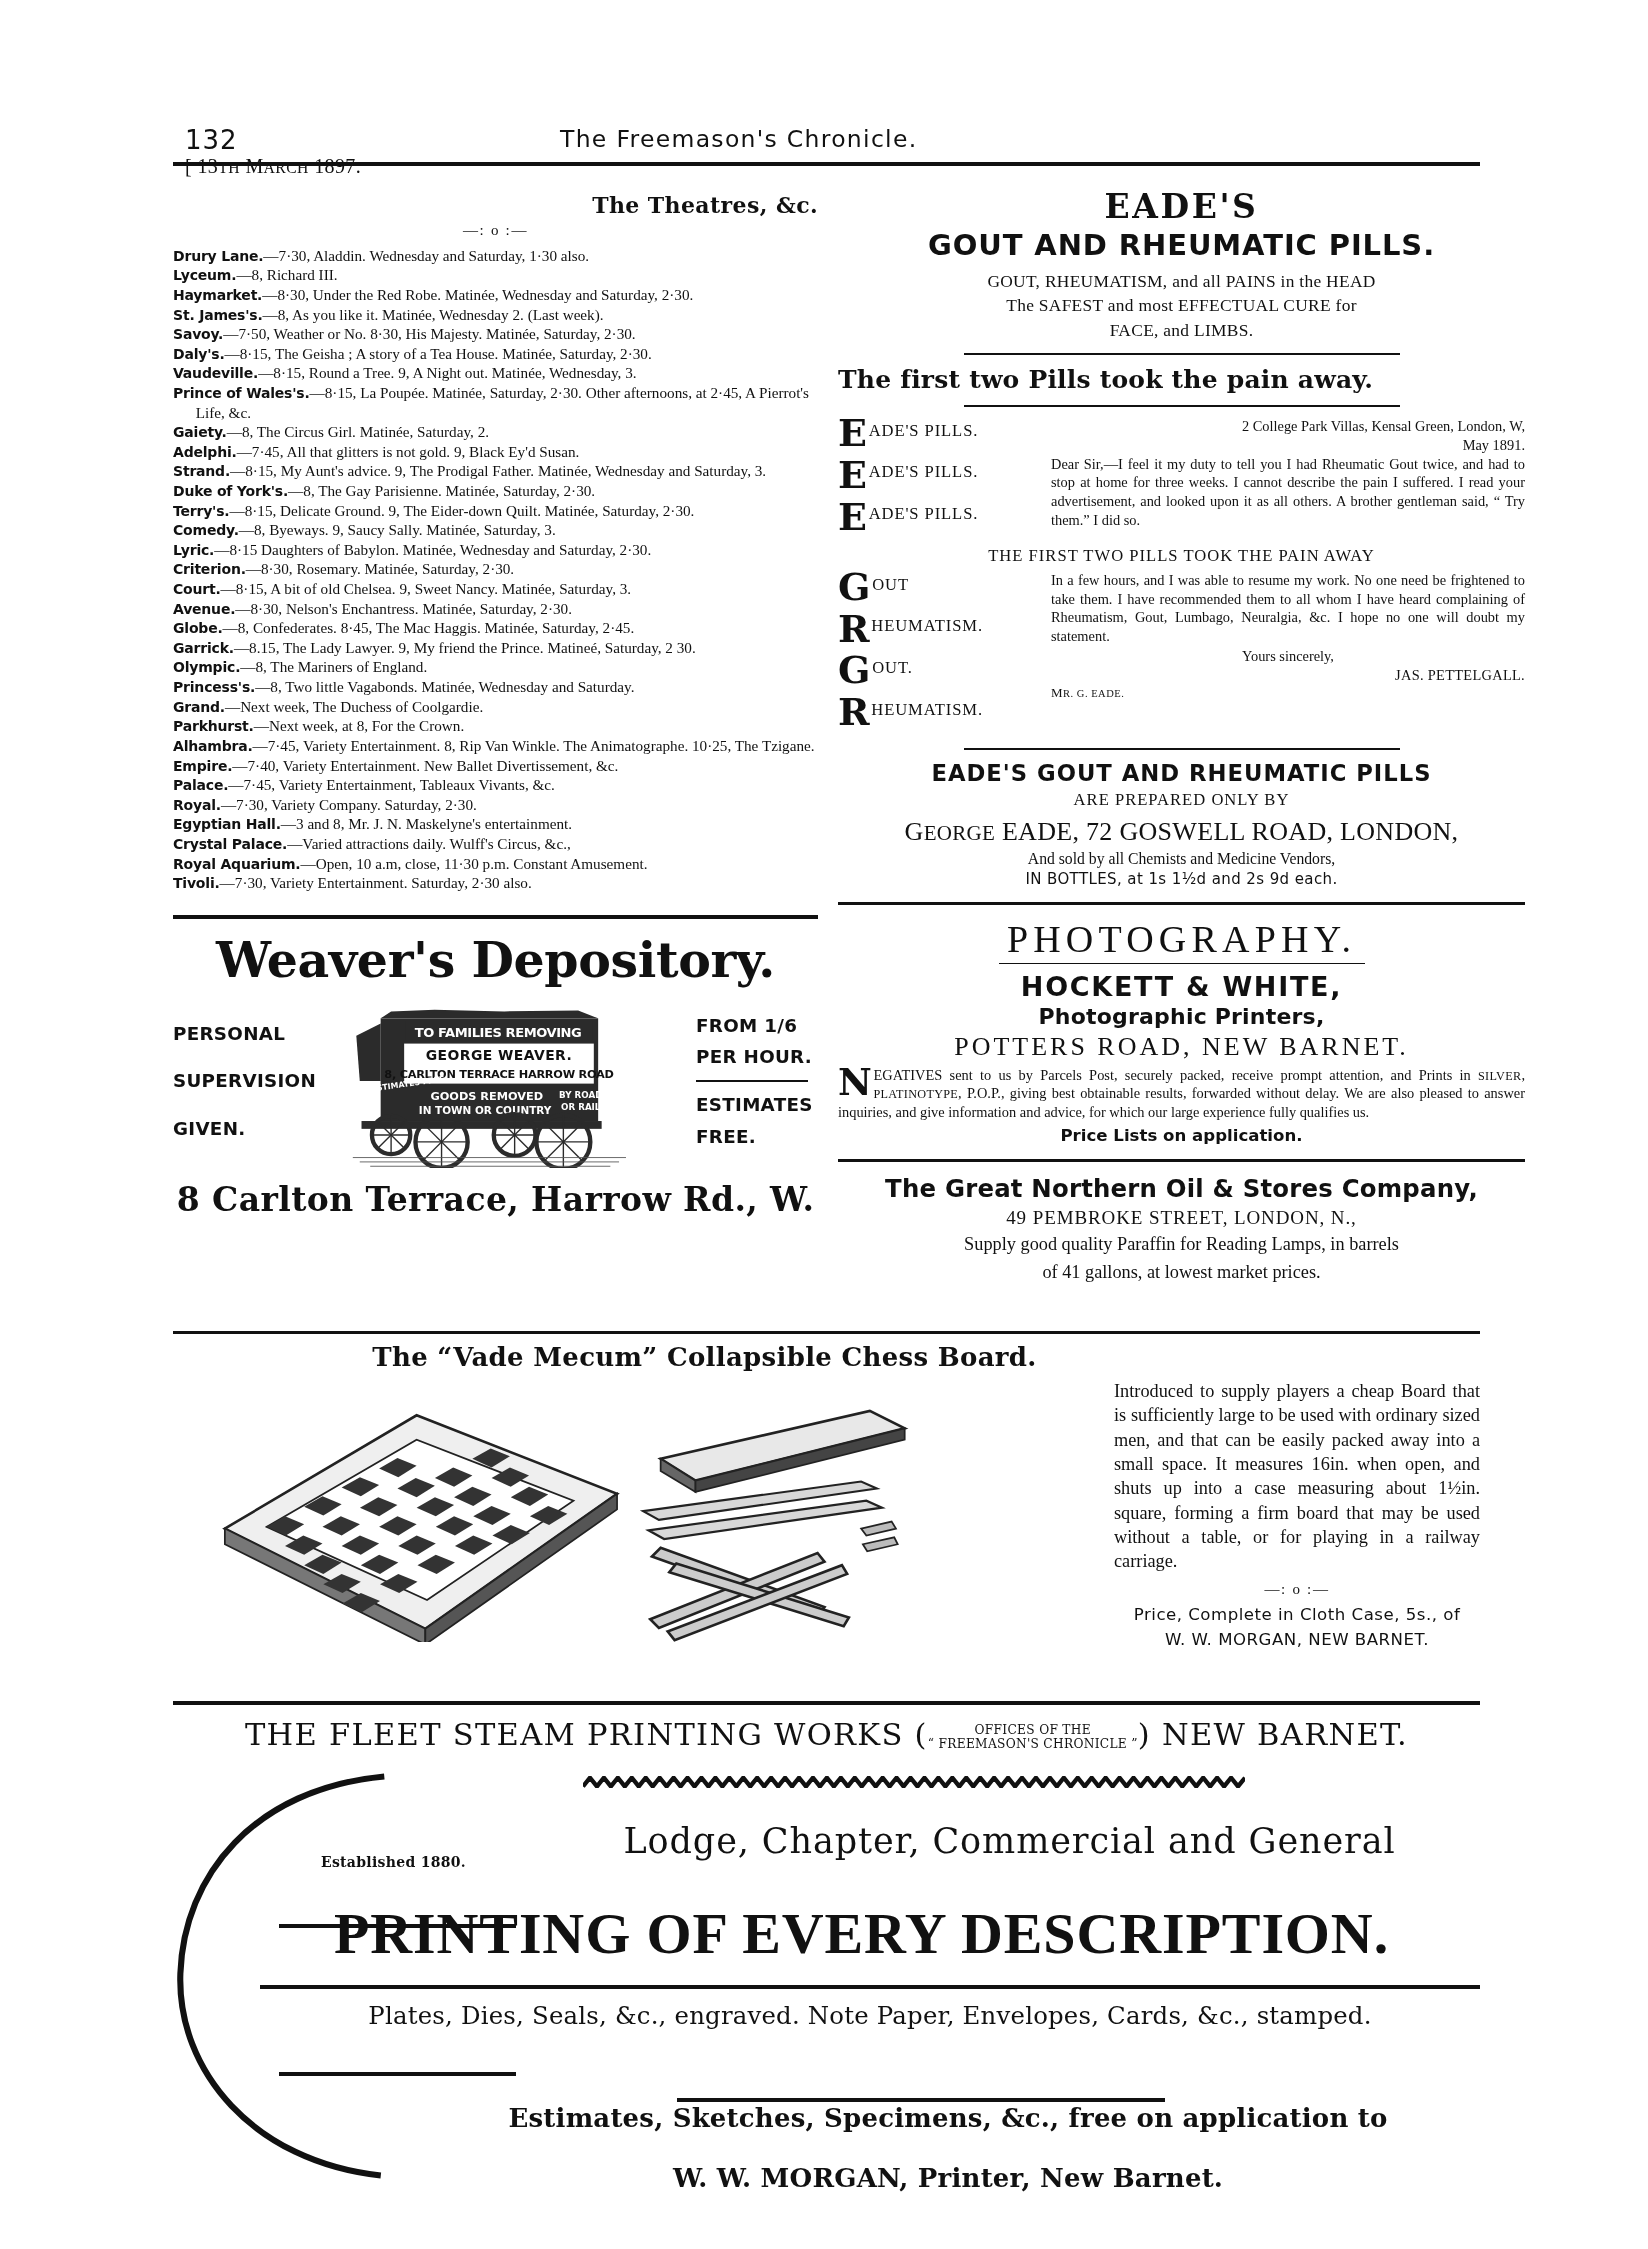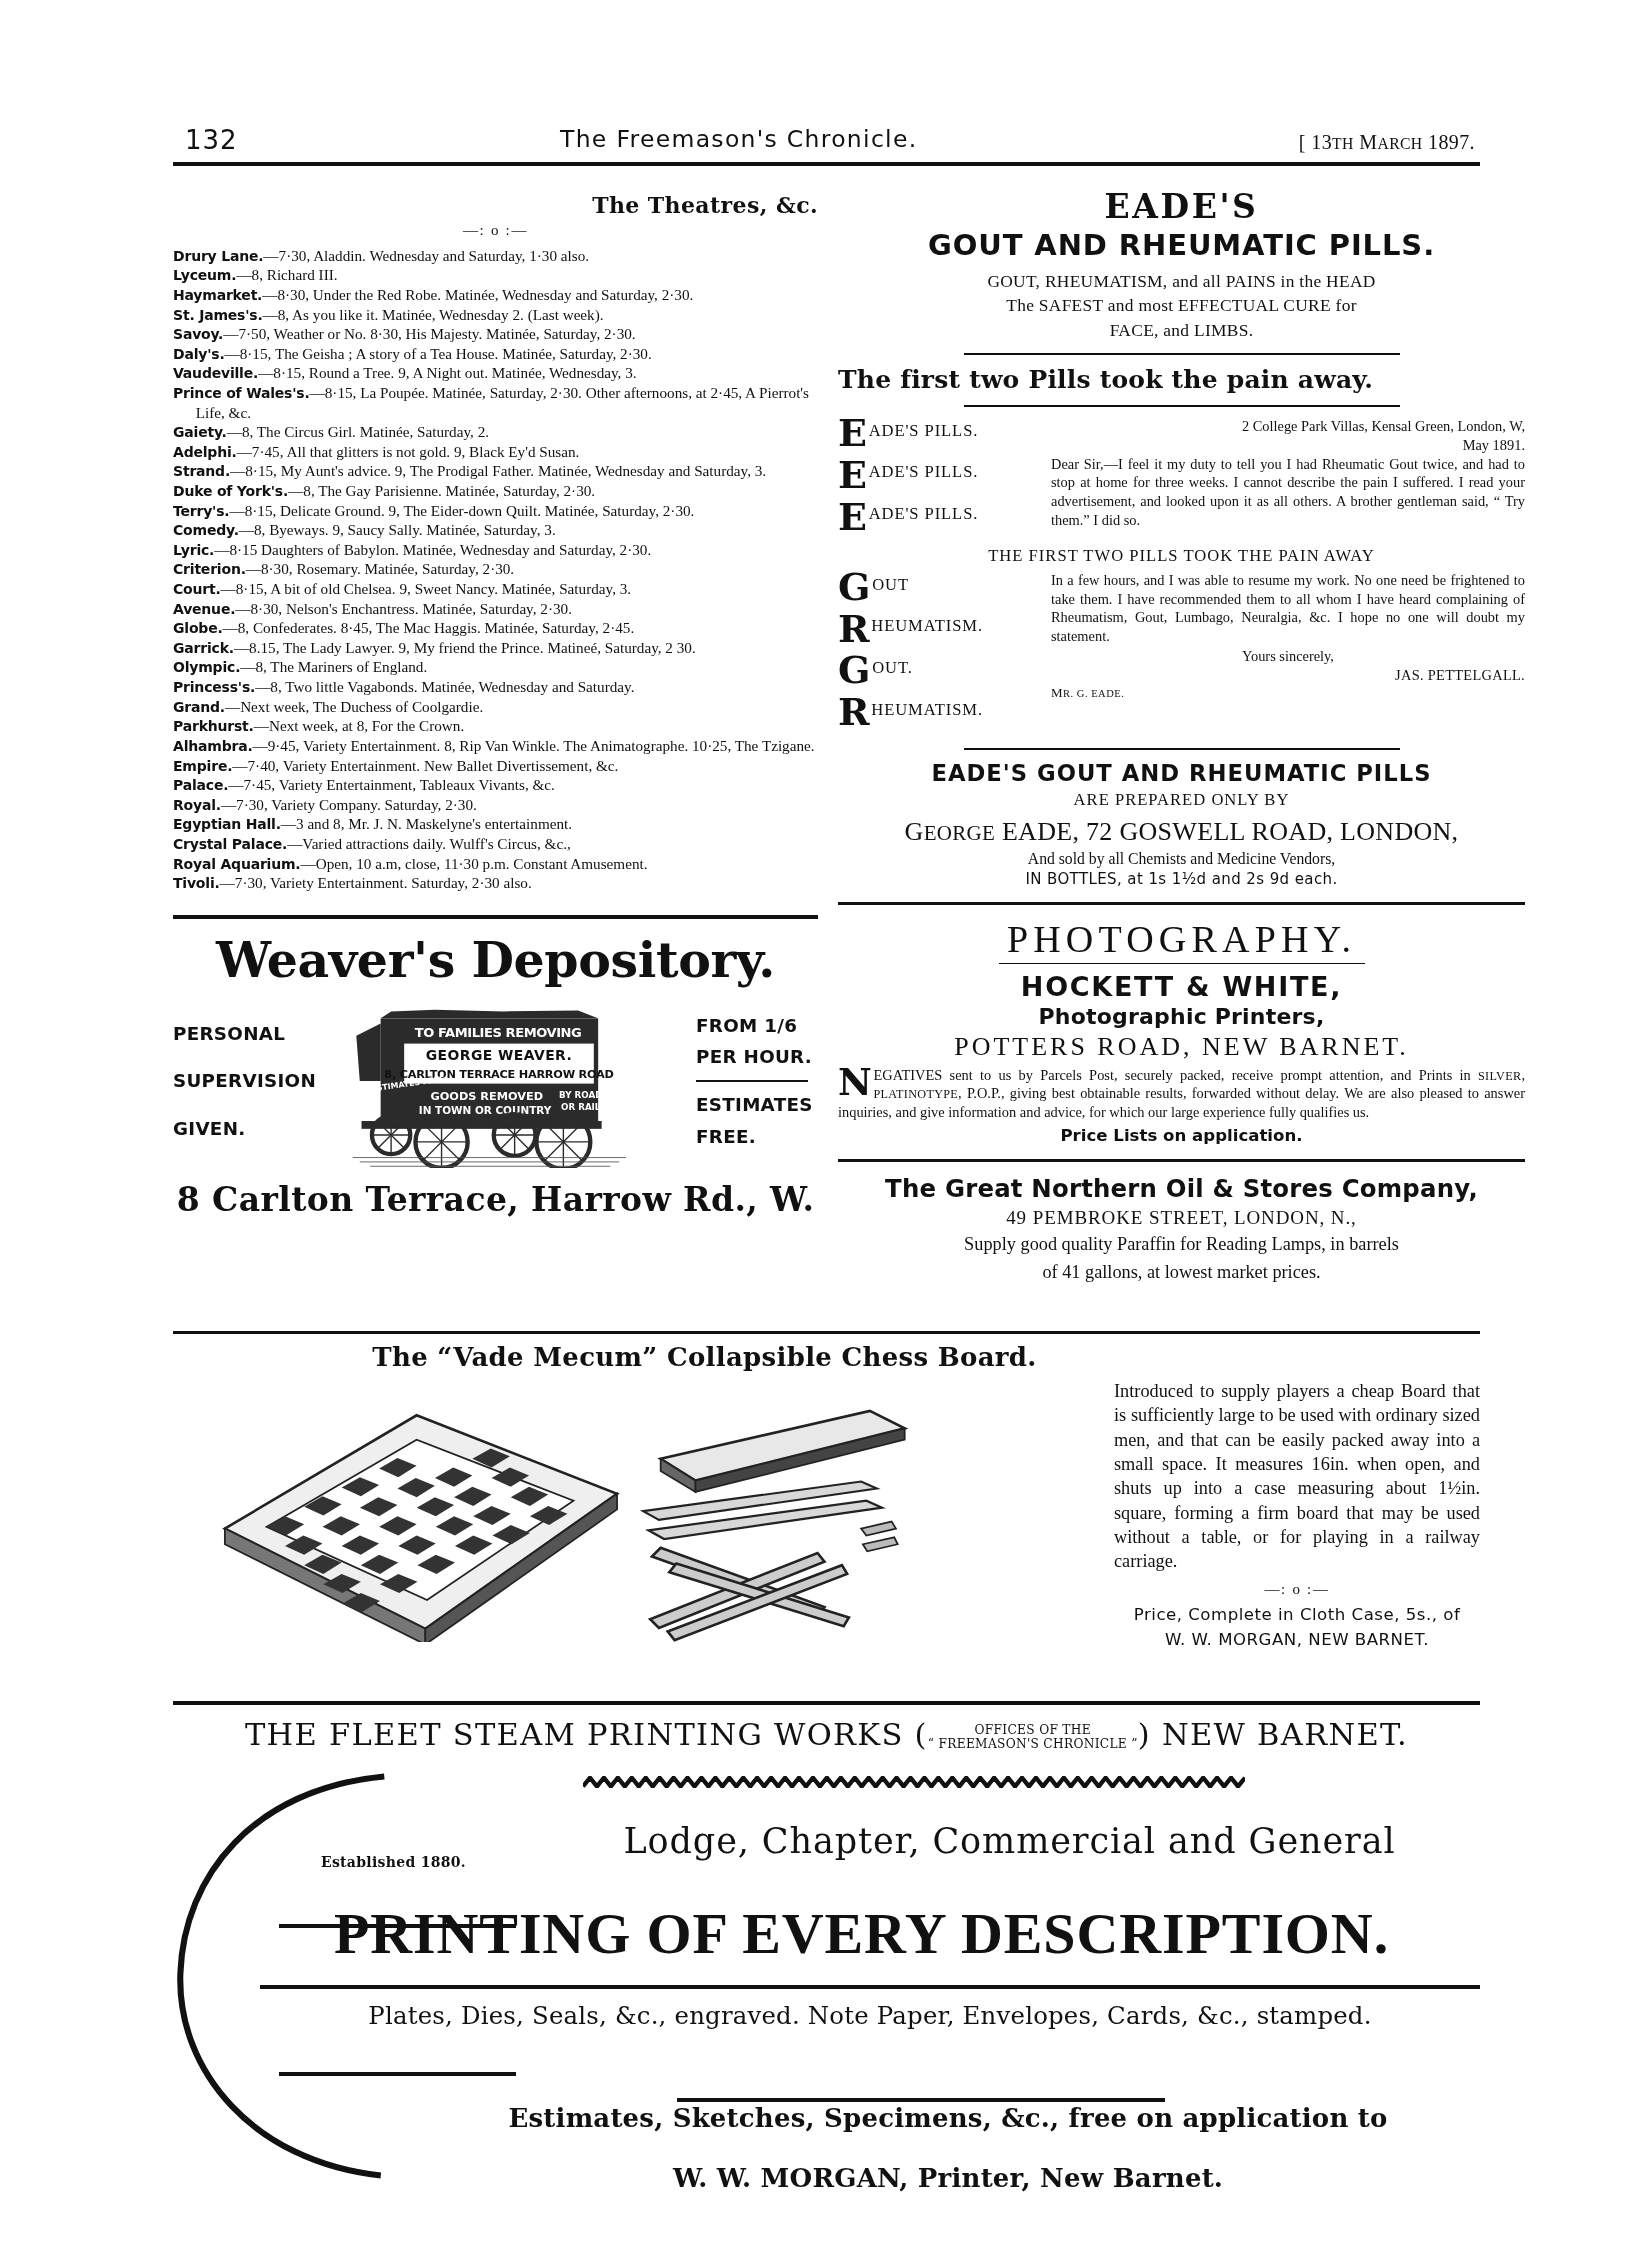--- a/index.html
+++ b/index.html
@@ -8,21 +8,21 @@
     font-family:"Liberation Serif", serif;
     color:#111;
     position:relative;
     overflow:hidden;
   }
   .page { position:absolute; left:0; top:0; width:1649px; height:2250px; }
 
   
   .masthead {
     position:absolute; left:185px; top:125px; width:1290px;
-    display:flex; align-items:baseline; justify-content:space-between;
+    display:flex; align-items:baseline; justify-content:space-between;flex-direction:column;
   }
   .folio { font-family:"DejaVu Sans", sans-serif; font-size:26px; letter-spacing:0.9px; }
   .paper-title {
     font-family:"DejaVu Sans", sans-serif; font-size:23.5px; letter-spacing:1.3px;
     position:absolute; left:375px;
   }
   .issue-date { font-family:"Liberation Serif", serif; font-size:20px; letter-spacing:0.4px; }
   .issue-date .sc { font-size:15.7px; }
   .rule-top {
     position:absolute; left:173px; top:162px; width:1307px; height:3.5px; background:#111;
@@ -247,21 +247,21 @@
         <p class="item"><span class="venue">Lyric.</span><span>—8·15 Daughters of Babylon.  Matinée, Wednesday and Saturday, 2·30.</span></p>
         <p class="item"><span class="venue">Criterion.</span><span>—8·30, Rosemary.  Matinée, Saturday, 2·30.</span></p>
         <p class="item"><span class="venue">Court.</span><span>—8·15, A bit of old Chelsea.  9, Sweet Nancy.  Matinée, Saturday, 3.</span></p>
         <p class="item"><span class="venue">Avenue.</span><span>—8·30, Nelson's Enchantress.  Matinée, Saturday, 2·30.</span></p>
         <p class="item"><span class="venue">Globe.</span><span>—8, Confederates.  8·45, The Mac Haggis.  Matinée, Saturday, 2·45.</span></p>
         <p class="item"><span class="venue">Garrick.</span><span>—8.15, The Lady Lawyer.  9, My friend the Prince.  Matineé, Saturday, 2 30.</span></p>
         <p class="item"><span class="venue">Olympic.</span><span>—8, The Mariners of England.</span></p>
         <p class="item"><span class="venue">Princess's.</span><span>—8, Two little Vagabonds.  Matinée, Wednesday and Saturday.</span></p>
         <p class="item"><span class="venue">Grand.</span><span>—Next week, The Duchess of Coolgardie.</span></p>
         <p class="item"><span class="venue">Parkhurst.</span><span>—Next week, at 8, For the Crown.</span></p>
-        <p class="item"><span class="venue">Alhambra.</span><span>—9·45, Variety Entertainment.  8, Rip Van Winkle.  The Animatographe.  10·25, The Tzigane.</span></p>
+        <p class="item"><span class="venue">Alhambra.</span><span>—7·45, Variety Entertainment.  8, Rip Van Winkle.  The Animatographe.  10·25, The Tzigane.</span></p>
         <p class="item"><span class="venue">Empire.</span><span>—7·40, Variety Entertainment.  New Ballet Divertissement, &amp;c.</span></p>
         <p class="item"><span class="venue">Palace.</span><span>—7·45, Variety Entertainment, Tableaux Vivants, &amp;c.</span></p>
         <p class="item"><span class="venue">Royal.</span><span>—7·30, Variety Company.  Saturday, 2·30.</span></p>
         <p class="item"><span class="venue">Egyptian Hall.</span><span>—3 and 8, Mr. J. N. Maskelyne's entertainment.</span></p>
         <p class="item"><span class="venue">Crystal Palace.</span><span>—Varied attractions daily.  Wulff's Circus, &amp;c.,</span></p>
         <p class="item"><span class="venue">Royal Aquarium.</span><span>—Open, 10 a.m, close, 11·30 p.m.  Constant Amusement.</span></p>
         <p class="item"><span class="venue">Tivoli.</span><span>—7·30, Variety Entertainment.  Saturday, 2·30 also.</span></p>
       </div>
 
   </div>

